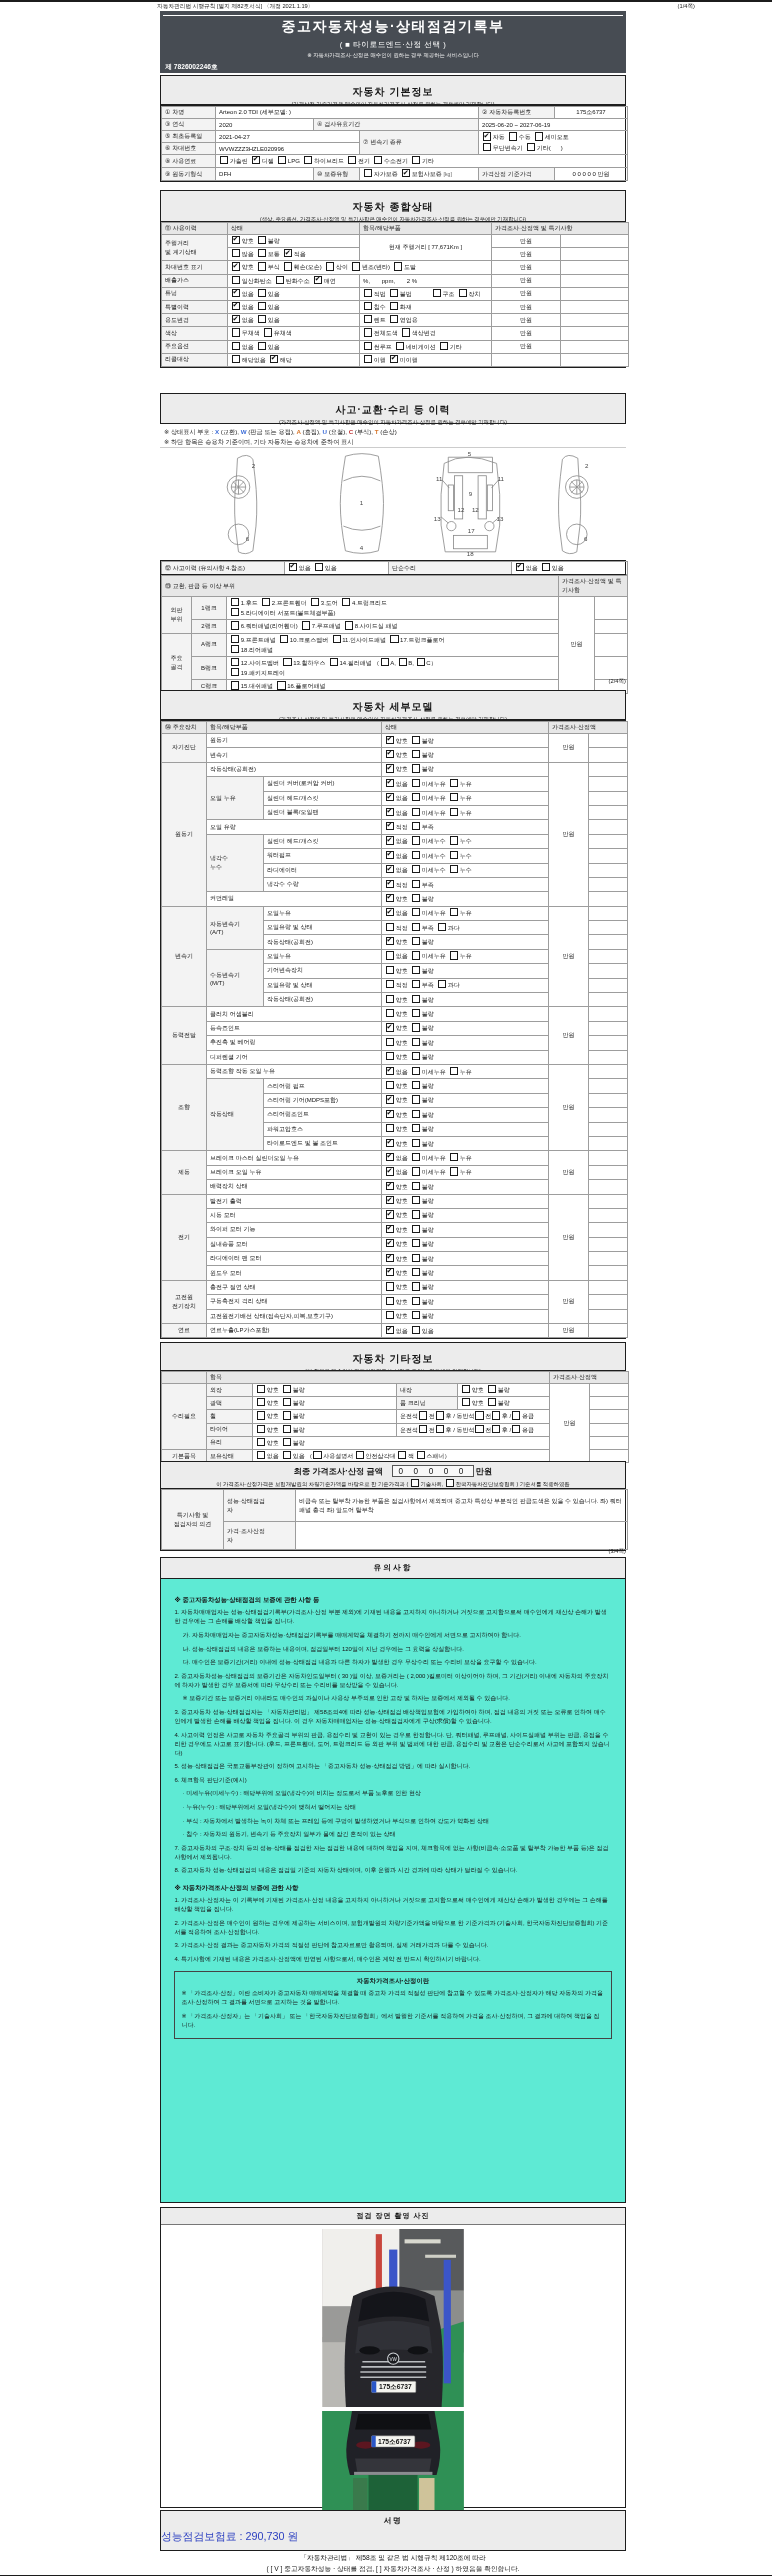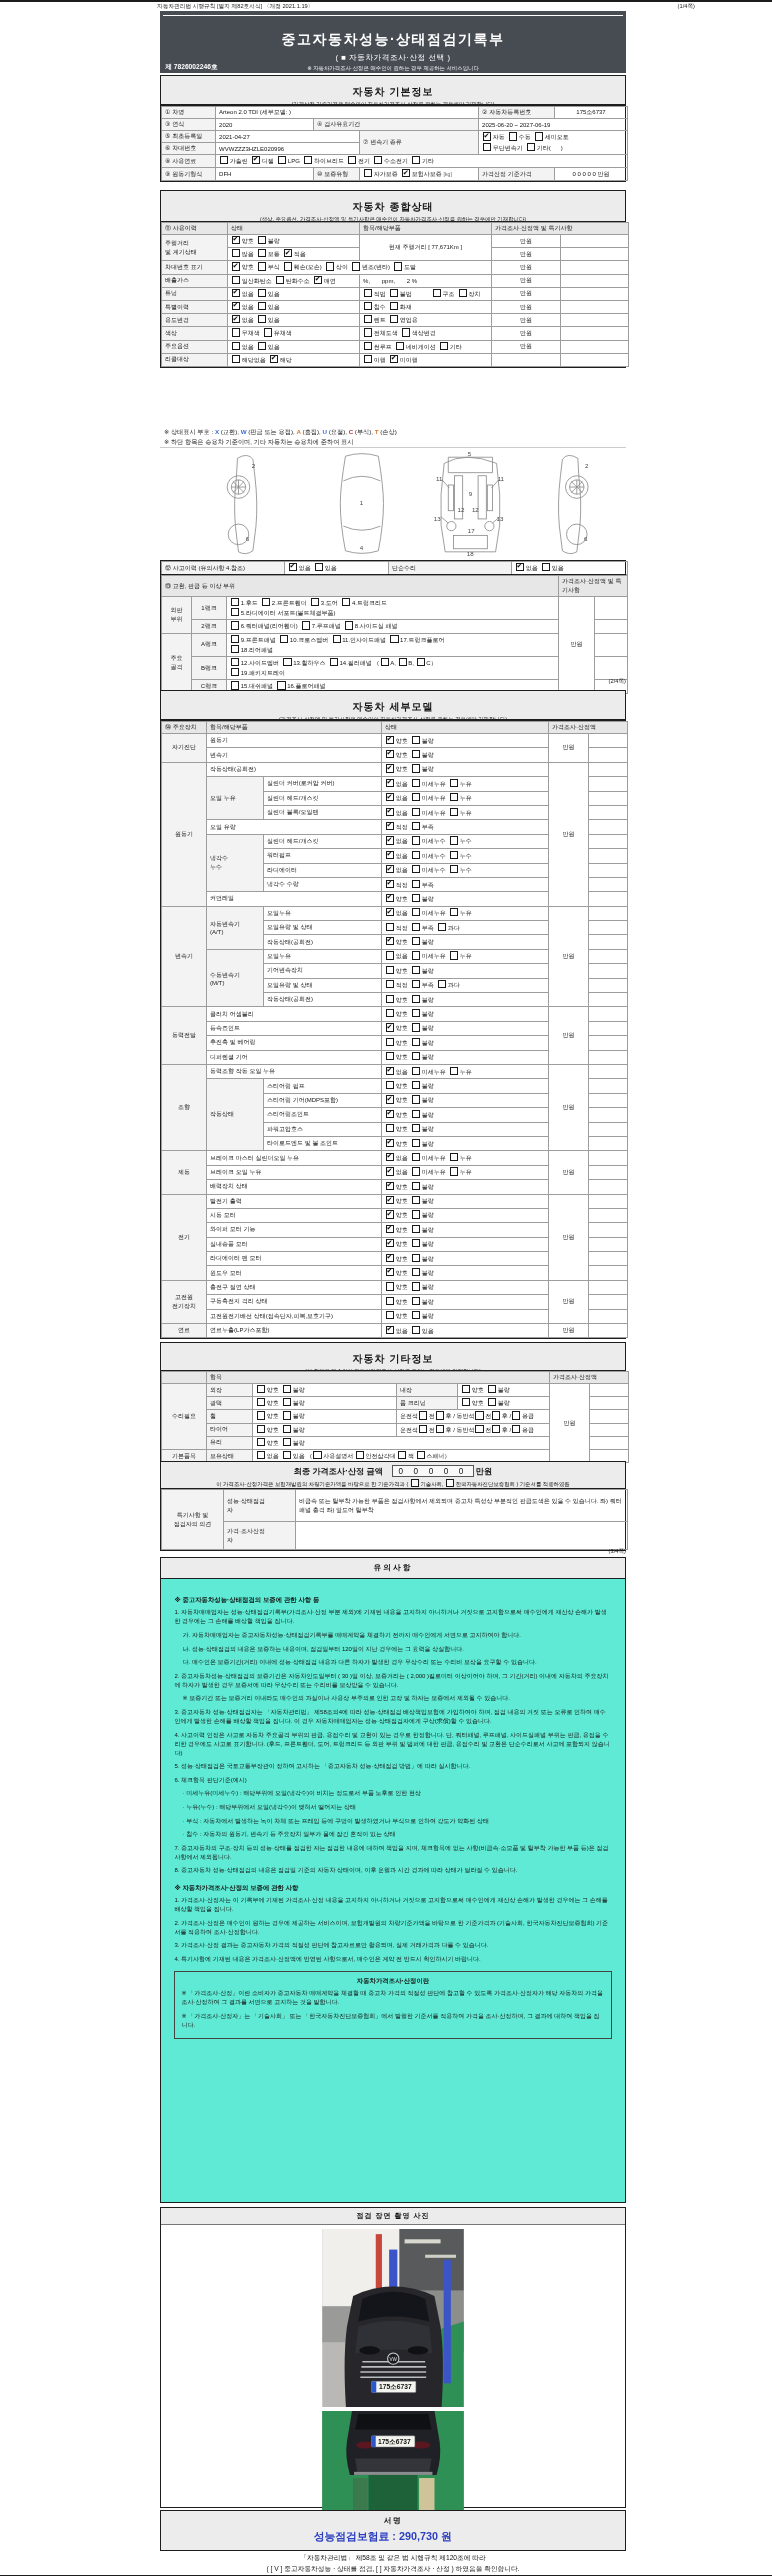--- a/index.html
+++ b/index.html
@@ -5,21 +5,21 @@
   html,body{margin:0;padding:0;background:#ffffff;}
   body{font-family:"Liberation Sans","DejaVu Sans",sans-serif;color:#151515;}
   .sheet{position:relative;width:773px;height:2576px;background:#fff;overflow:hidden;}
   .abs{position:absolute;}
   .edge{position:absolute;left:0;width:100%;height:1.5px;background:#1c1c1c;}
   
   .hdrline{position:absolute;left:157px;width:538px;top:2.6px;display:flex;justify-content:space-between;font-size:5.7px;color:#222;}
   
   .titlebox{position:absolute;left:160px;width:466px;top:11.3px;height:62px;background:#474c53;color:#fff;box-sizing:border-box;}
   .titlebox::before{content:"";position:absolute;left:2.6px;right:2.6px;top:3.6px;height:1.5px;background:#fff;}
-  .titlebox .t{font-size:14px;font-weight:bold;letter-spacing:1.5px;text-align:center;margin-top:20px;}
+  .titlebox .t{font-size:14px;font-weight:bold;letter-spacing:1.5px;text-align:center;margin-top:7px;}
   .titlebox .s{font-size:7.7px;text-align:center;margin-top:3.6px;letter-spacing:0.5px;}
   .titlebox .n{font-size:5.4px;text-align:center;margin-top:2.1px;color:#f0f0f0;}
   .docno{position:absolute;left:5.2px;bottom:1.5px;font-size:6.7px;font-weight:bold;color:#fff;}
   
   .sechead{position:absolute;left:160px;width:466px;box-sizing:border-box;border:1px solid #1d1d1d;background:#ececec;text-align:center;}
   .sechead .t{font-size:10px;font-weight:bold;padding-top:9px;letter-spacing:1px;}
   .sechead .s{font-size:5.4px;padding:1.5px 0 3.1px;color:#222;}
   
   .tbl{position:absolute;left:160px;width:466px;box-sizing:border-box;border:1px solid #1d1d1d;background:#fff;}
   table{border-collapse:collapse;table-layout:fixed;width:100%;}
@@ -51,38 +51,38 @@
   .finalbar .l1{font-size:8.2px;font-weight:bold;margin-top:3.1px;}
   .finalbar .digits{display:inline-block;border:0.5px solid #555;background:#f8f8f8;padding:0.5px 5.2px;margin-left:7.2px;font-weight:normal;letter-spacing:4.1px;}
   .finalbar .l2{font-size:5.4px;margin:1.5px 0 2.6px;}
   
   .photosec{position:absolute;left:160px;width:466px;box-sizing:border-box;border:1px solid #1d1d1d;background:#fff;}
   .photosec .bar{background:#ececec;border-bottom:0.5px solid #777;text-align:center;font-weight:bold;font-size:7px;padding:3.1px 0;letter-spacing:1px;}
   .photo{display:block;margin:4.1px auto 0;}
   
   .signbox{position:absolute;left:160px;width:466px;box-sizing:border-box;border:1px solid #1d1d1d;background:#ececec;}
   .signbox .t{text-align:center;font-size:7.7px;font-weight:bold;padding-top:5.2px;letter-spacing:1.5px;}
-  .signbox .fee{text-align:center;padding:4.1px 20.6px 6.2px 0;font-size:10.8px;font-weight:bold;color:#2b3fc0;}
+  .signbox .fee{text-align:left;padding:4.1px 20.6px 6.2px 0;font-size:10.8px;font-weight:normal;color:#2b3fc0;}
   .confirm{position:absolute;left:160px;width:466px;text-align:center;font-size:6.7px;line-height:10.8px;color:#111;}
   svg text{font-family:"Liberation Sans","DejaVu Sans",sans-serif;}
 </style>
 </head>
 <body>
 
 <div class="sheet">
   <div class="edge" style="top:0"></div>
 
   <div class="hdrline">
     <span>자동차관리법 시행규칙 [별지 제82호서식] 〈개정 2021.1.19〉</span>
     <span>(1/4쪽)</span>
   </div>
 
   <div class="titlebox">
     <div class="t">중고자동차성능·상태점검기록부</div>
-    <div class="s">( ■ 자동차가격조사·산정 선택 )</div>
+    <div class="s">( ■ 타이로드엔드·산정 선택 )</div>
     <div class="n">※ 자동차가격조사·산정은 매수인이 원하는 경우 제공하는 서비스입니다</div>
     <div class="docno">제 7826002246호</div>
   </div>
 
   <div class="sechead" style="top:75px;height:30px">
     <div class="t">자동차 기본정보</div>
     <div class="s">(가격산정 기준가격은 매수인이 자동차가격조사·산정을 원하는 경우에만 기재합니다)</div>
   </div>
   <div class="tbl" style="top:105px">
       <table>
@@ -219,20 +219,24 @@
             <td class="lab">리콜대상</td>
             <td><span class="cb"></span>해당없음  <span class="cb on"></span>해당</td>
             <td><span class="cb"></span>이행  <span class="cb on"></span>미이행</td>
             <td class="price"></td>
             <td class="blank"></td>
           </tr>
         </tbody>
       </table>
     </div>
 
+  <div class="sechead" style="top:393px;height:31px">
+    <div class="t">사고·교환·수리 등 이력</div>
+    <div class="s">(가격조사·산정액 및 특기사항은 매수인이 자동차가격조사·산정을 원하는 경우에만 기재합니다)</div>
+  </div>
   <div class="codenote" style="top:427px">
     <div><span id="codeline"><span>※ 상태표시 부호 : </span><b style="color:#3a6bd8">X</b><span> (교환), </span><b style="color:#3a6bd8">W</b><span> (판금 또는 용접), </span><b style="color:#d8762a">A</b><span> (흠집), </span><b style="color:#3a6bd8">U</b><span> (요철), </span><b style="color:#c03535">C</b><span> (부식), </span><b style="color:#d8762a">T</b><span> (손상)</span></span></div>
     <div>※ 하단 항목은 승용차 기준이며, 기타 자동차는 승용차에 준하여 표시</div>
   </div>
   <div class="abs" style="top:447px;left:160px;width:466px;border-top:0.5px solid #ccc"></div>
 
   <div class="abs" style="top:449px;left:160px;width:466px;height:109px">
     <svg width="466" height="109" viewBox="0 0 905 212">
       <g stroke="#8a8a8a" stroke-width="1.6" fill="none">
 

